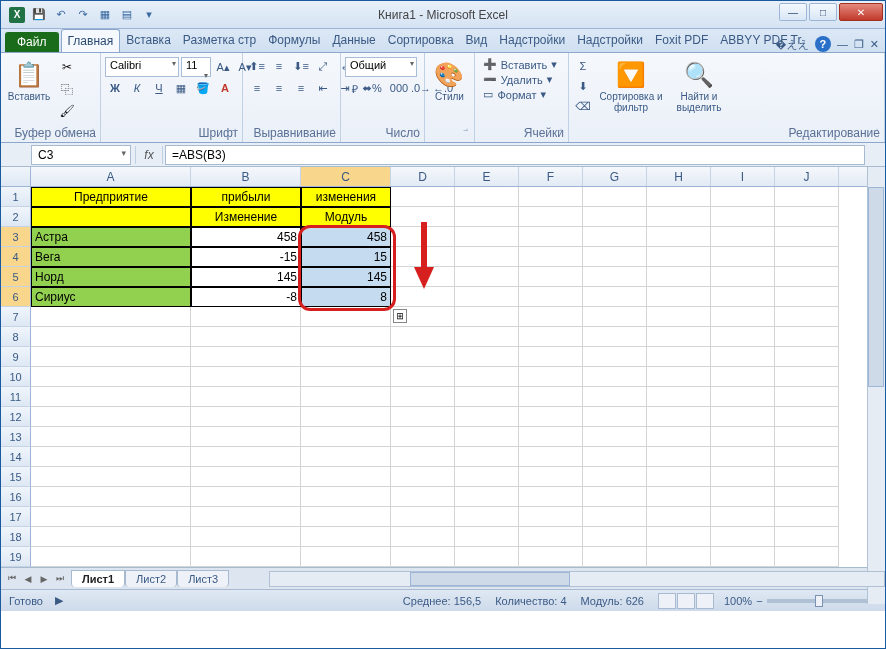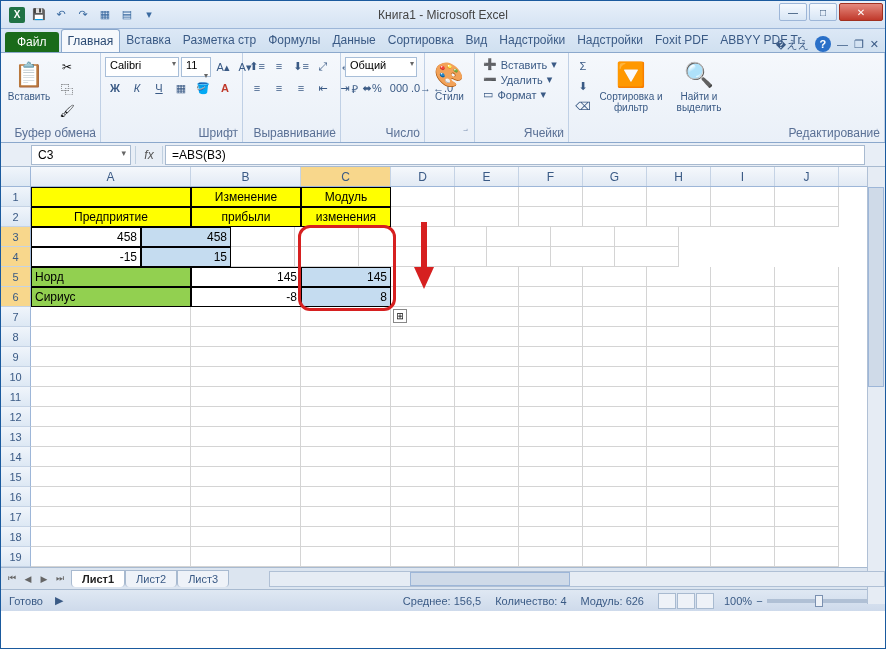--- a/index.html
+++ b/index.html
@@ -298,55 +298,57 @@
         <div class="row-h">13</div>
         <div class="row-h">14</div>
         <div class="row-h">15</div>
         <div class="row-h">16</div>
         <div class="row-h">17</div>
         <div class="row-h">18</div>
         <div class="row-h">19</div>
       </div>
     <div class="cells" id="cells-host">
         <div class="row">
+          <div class="cell hdr-yellow ctr" style="width: 160px;">Предприятие</div>
+          <div class="cell hdr-yellow ctr" style="width: 110px;">прибыли</div>
+          <div class="cell hdr-yellow ctr" style="width: 90px;">изменения</div>
+          <div class="cell" style="width: 64px;"></div>
+          <div class="cell" style="width: 64px;"></div>
+          <div class="cell" style="width: 64px;"></div>
+          <div class="cell" style="width: 64px;"></div>
+          <div class="cell" style="width: 64px;"></div>
+          <div class="cell" style="width: 64px;"></div>
+          <div class="cell" style="width: 64px;"></div>
+        </div>
+        <div class="row">
           <div class="cell hdr-yellow ctr" style="width: 160px;"></div>
           <div class="cell hdr-yellow ctr" style="width: 110px;">Изменение</div>
           <div class="cell hdr-yellow ctr" style="width: 90px;">Модуль</div>
           <div class="cell" style="width: 64px;"></div>
           <div class="cell" style="width: 64px;"></div>
           <div class="cell" style="width: 64px;"></div>
           <div class="cell" style="width: 64px;"></div>
           <div class="cell" style="width: 64px;"></div>
           <div class="cell" style="width: 64px;"></div>
           <div class="cell" style="width: 64px;"></div>
         </div>
         <div class="row">
-          <div class="cell hdr-yellow ctr" style="width: 160px;">Предприятие</div>
-          <div class="cell hdr-yellow ctr" style="width: 110px;">прибыли</div>
-          <div class="cell hdr-yellow ctr" style="width: 90px;">изменения</div>
-          <div class="cell" style="width: 64px;"></div>
-          <div class="cell" style="width: 64px;"></div>
-          <div class="cell" style="width: 64px;"></div>
-          <div class="cell" style="width: 64px;"></div>
-          <div class="cell" style="width: 64px;"></div>
-          <div class="cell" style="width: 64px;"></div>
-          <div class="cell" style="width: 64px;"></div>
-        </div>
-        <div class="row">
+          <div class="cell green txt" style="width: 160px;">Астра</div>
           <div class="cell bordered" style="width: 110px;">458</div>
           <div class="cell bordered sel-blue" style="width: 90px;">458</div>
           <div class="cell" style="width: 64px;"></div>
           <div class="cell" style="width: 64px;"></div>
           <div class="cell" style="width: 64px;"></div>
           <div class="cell" style="width: 64px;"></div>
           <div class="cell" style="width: 64px;"></div>
           <div class="cell" style="width: 64px;"></div>
           <div class="cell" style="width: 64px;"></div>
         </div>
         <div class="row">
+          <div class="cell green txt" style="width: 160px;">Вега</div>
           <div class="cell bordered" style="width: 110px;">-15</div>
           <div class="cell bordered sel-blue" style="width: 90px;">15</div>
           <div class="cell" style="width: 64px;"></div>
           <div class="cell" style="width: 64px;"></div>
           <div class="cell" style="width: 64px;"></div>
           <div class="cell" style="width: 64px;"></div>
           <div class="cell" style="width: 64px;"></div>
           <div class="cell" style="width: 64px;"></div>
           <div class="cell" style="width: 64px;"></div>
         </div>

